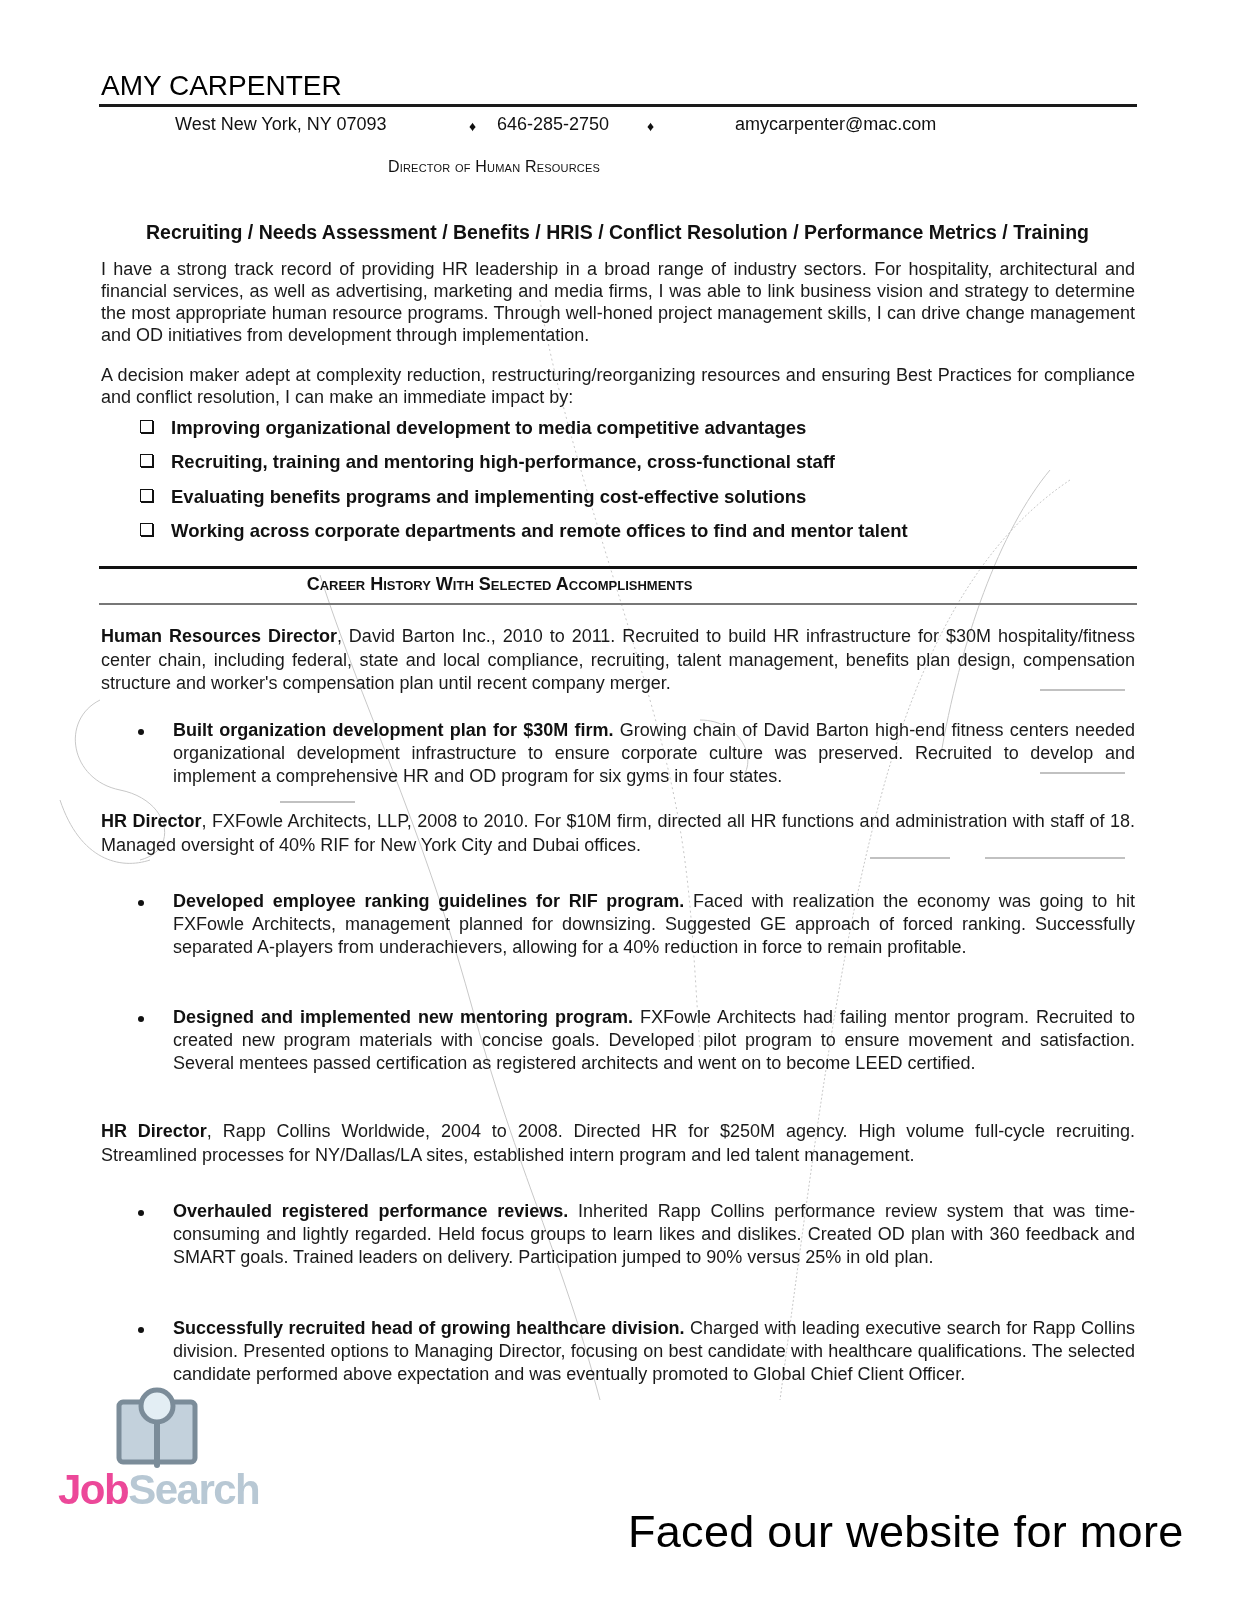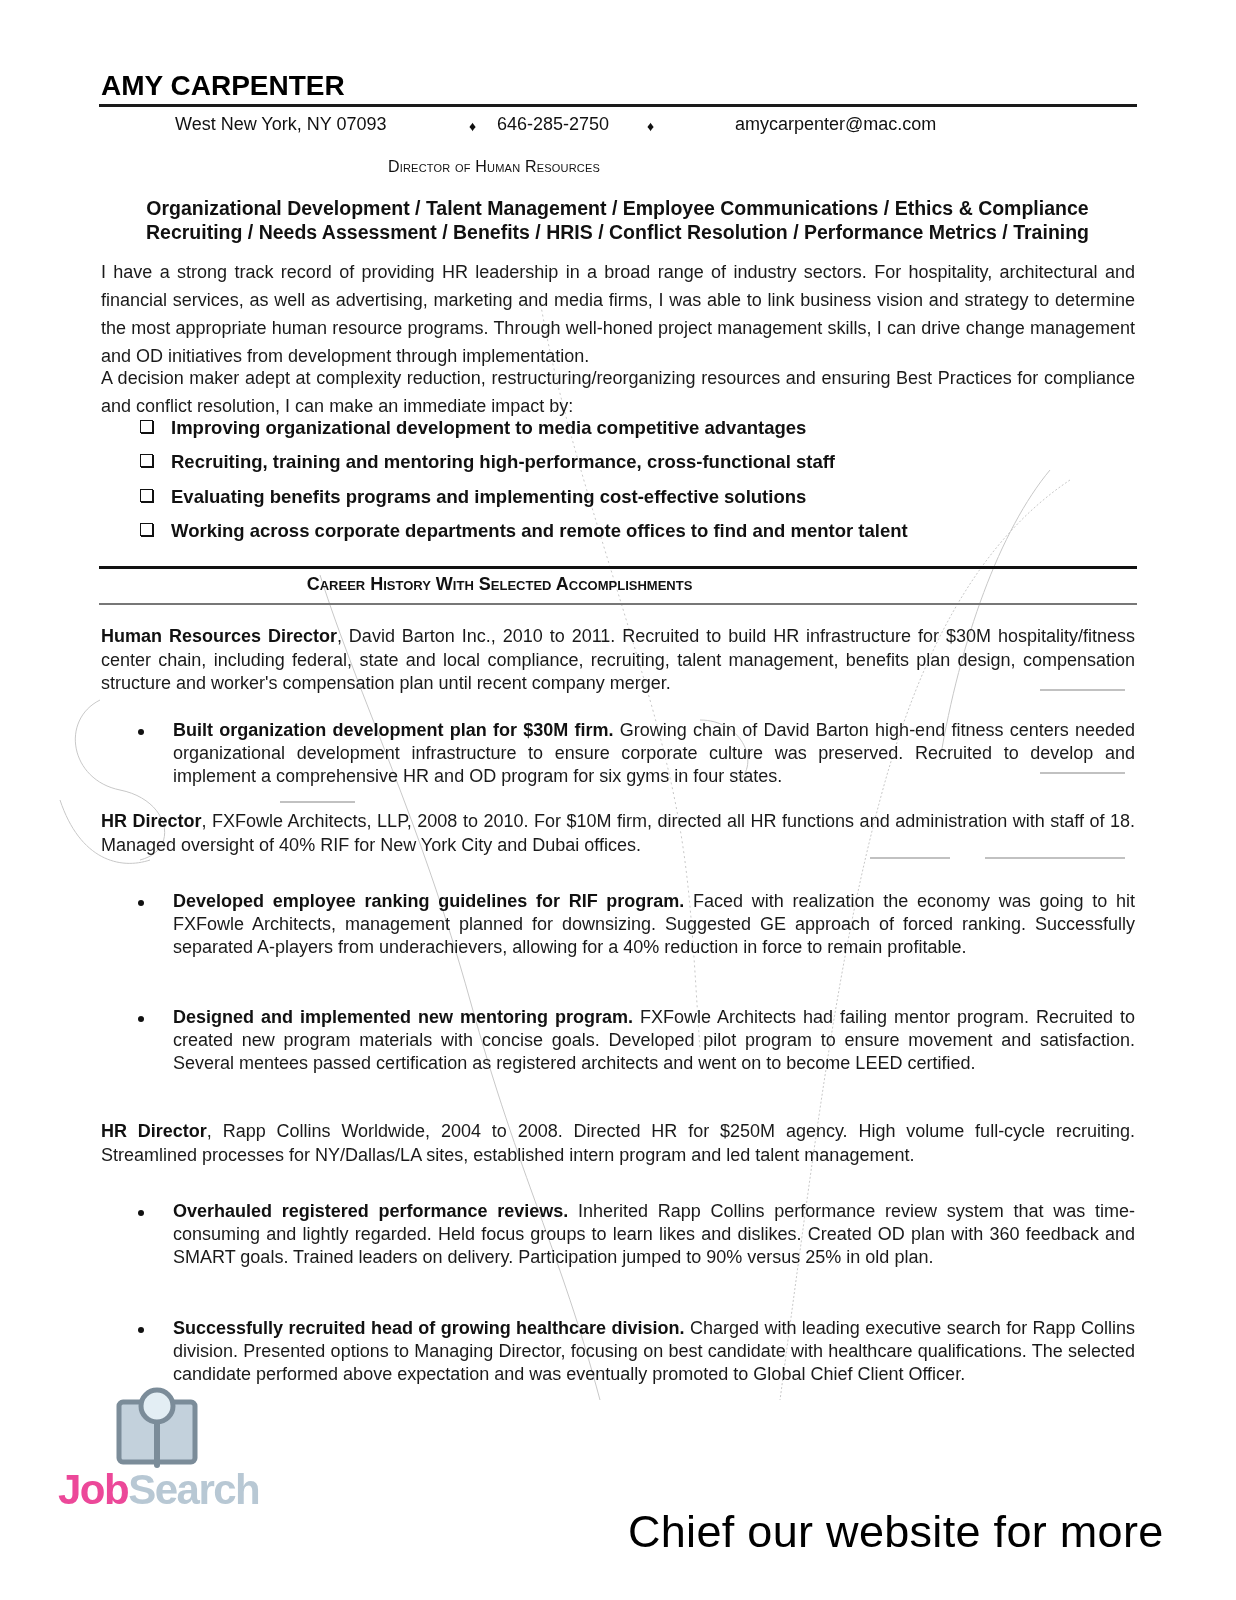--- a/index.html
+++ b/index.html
@@ -6,21 +6,21 @@
   body {
     width: 1236px; height: 1600px; background: #ffffff; position: relative; overflow: hidden;
     font-family: "Liberation Sans", sans-serif; color: #111;
   }
   .page { position: absolute; left: 0; top: 0; width: 1236px; height: 1600px; }
 
   
   .watermark { position: absolute; left: 0; top: 0; width: 1236px; height: 1600px; pointer-events: none; }
 
   .name {
-    position: absolute; left: 101px; top: 70px; font-size: 28px; font-weight: bold; letter-spacing: 0px;
+    position: absolute; left: 101px; top: 70px; font-size: 28px; font-weight: normal; letter-spacing: 0px;
     color: #000;
   }
   .name-rule { position: absolute; left: 99px; top: 104px; width: 1038px; height: 3px; background: #1a1a1a; }
 
   .contact { position: absolute; top: 114px; font-size: 18px; color: #111; }
   .c-addr { left: 175px; }
   .c-sep1 { left: 469px; font-size: 14px; top: 118px; }
   .c-phone { left: 497px; }
   .c-sep2 { left: 647px; font-size: 14px; top: 118px; }
   .c-email { left: 735px; }
@@ -30,21 +30,21 @@
     font-size: 16px; font-variant: small-caps; color: #111; letter-spacing: 0.2px;
   }
 
   .skills {
     position: absolute; left: 100px; width: 1035px; text-align: center; font-size: 19.5px; font-weight: bold; color: #111;
   }
   .skills.l1 { top: 197px; }
   .skills.l2 { top: 221px; }
 
   .para {
-    position: absolute; left: 101px; width: 1034px; font-size: 18px; line-height: 28px;
+    position: absolute; left: 101px; width: 1034px; font-size: 18px; line-height: 22px;
     text-align: justify; text-align-last: left; color: #1a1a1a;
   }
   .p1 { top: 258px; }
   .p2 { top: 364px; }
 
   .impact { position: absolute; left: 140px; font-size: 18.5px; font-weight: bold; color: #111; }
   .impact .box {
     display: inline-block; width: 11px; height: 11px; border: 1.5px solid #111; margin-right: 18px;
     vertical-align: 1px; box-shadow: 1px 1px 0 #111;
   }
@@ -119,21 +119,20 @@
   <div class="name-rule"></div>
 
   <span class="contact c-addr">West New York, NY 07093</span>
   <span class="contact c-sep1">♦</span>
   <span class="contact c-phone">646-285-2750</span>
   <span class="contact c-sep2">♦</span>
   <span class="contact c-email">amycarpenter@mac.com</span>
 
   <div class="title">Director of Human Resources</div>
 
-  <div class="skills l1">Organizational Development / Talent Management / Employee Communications / Ethics &amp; Compliance</div>
   <div class="skills l2">Recruiting / Needs Assessment / Benefits / HRIS / Conflict Resolution / Performance Metrics / Training</div>
 
   <div class="para p1">I have a strong track record of providing HR leadership in a broad range of industry sectors. For hospitality, architectural and financial services, as well as advertising, marketing and media firms, I was able to link business vision and strategy to determine the most appropriate human resource programs. Through well-honed project management skills, I can drive change management and OD initiatives from development through implementation.</div>
   <div class="para p2">A decision maker adept at complexity reduction, restructuring/reorganizing resources and ensuring Best Practices for compliance and conflict resolution, I can make an immediate impact by:</div>
 
   <div class="impact i1">
     <span class="box"></span><span>Improving organizational development to media competitive advantages</span>
   </div>
   <div class="impact i2">
     <span class="box"></span><span>Recruiting, training and mentoring high-performance, cross-functional staff</span>
@@ -170,14 +169,14 @@
     <span class="dot"></span><b>Successfully recruited head of growing healthcare division.</b><span> Charged with leading executive search for Rapp Collins division. Presented options to Managing Director, focusing on best candidate with healthcare qualifications. The selected candidate performed above expectation and was eventually promoted to Global Chief Client Officer.</span>
   </div>
 
   <svg class="logo" viewBox="0 0 200 130">
     <rect x="61" y="19" width="76" height="60" rx="4" fill="#c3d1dc" stroke="#7b8c99" stroke-width="5"></rect>
     <line x1="99" y1="40" x2="99" y2="82" stroke="#7b8c99" stroke-width="6" stroke-linecap="round"></line>
     <circle cx="99" cy="23" r="16" fill="#e3eef4" stroke="#7b8c99" stroke-width="5"></circle>
   </svg>
   <div class="logo-text"><span class="job-part">Job</span><span class="search-part">Search</span></div>
 
-  <div class="visit">Chief our website for more</div>
+  <div class="visit">Faced our website for more</div>
 </div>
 
 </body></html>

